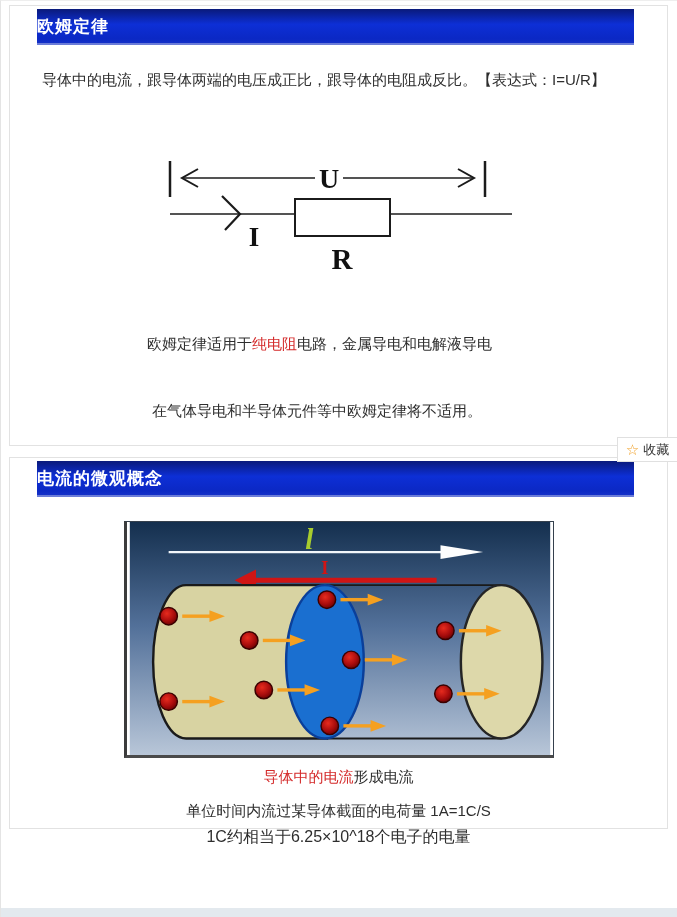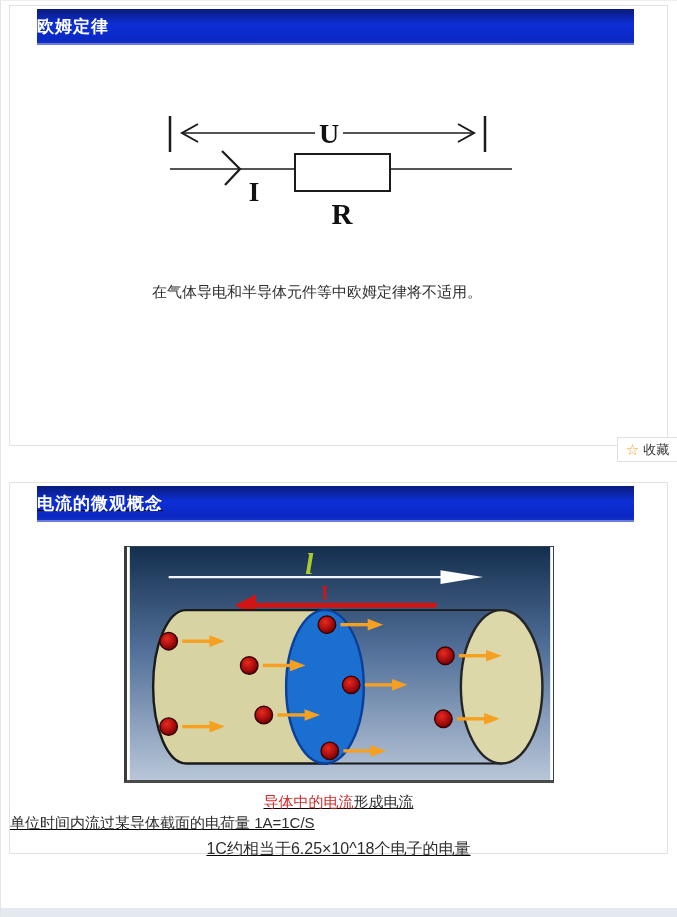--- a/index.html
+++ b/index.html
@@ -7,21 +7,21 @@
   body { font-family:"Liberation Sans","DejaVu Sans",sans-serif; }
   .page {
     position:relative; width:677px; height:917px; background:#fff;
     overflow:hidden; border-left:1px solid #e4e4e4; border-top:1px solid #eee;
   }
   .card {
     position:absolute; left:8px; width:659px; background:#fff;
     border:1px solid #e2e2e2;
   }
   .card1 { top:4px; height:441px; }
-  .card2 { top:481px; height:372px;text-decoration:underline; }
+  .card2 { top:456px; height:372px; }
   .card-header {
     margin:3px 33px 0 27px; height:36px; line-height:36px;
     color:#fff; font-size:17px; font-weight:bold;
     letter-spacing:1px;
     background:linear-gradient(180deg,#0a1a7a 0%,#0d2fd6 45%,#0b28c4 88%,#1430c8 100%);
     border-bottom:2px solid #6b7cd8;
   }
   .p-body { font-size:15px; color:#2e2e2e; line-height:21px; }
   .card1 .intro { margin:24px 20px 0 32px; }
   .diagram-wrap { margin:61px 0 0 142px; }
@@ -34,37 +34,38 @@
     display:flex; align-items:center; justify-content:center; gap:4px;
     font-size:13px; color:#333; cursor:pointer; z-index:5;
     font-family:"Liberation Sans","DejaVu Sans",sans-serif;
   }
   .fav-btn .star { color:#f0a028; font-size:15px; line-height:1; }
   .fig-svg {
     display:block; margin:24px 0 0 114px;
     border:1px solid #35404d; border-left:3px solid #3c3c3c; border-bottom:3px solid #4a4a4a;
   }
   .card2 .caption { margin-top:8px; text-align:center; font-size:15px; }
-  .card2 .line1 { text-align:left; }
+  .card2 .line1 { margin-top:13px; text-align:center; }
   .card2 .line2 { margin-top:17px; text-align:center; }
   .card2 .line3 { margin-top:5px; text-align:center; font-size:16px; }
   .bottom-strip {
     position:absolute; left:0; top:907px; width:677px; height:10px;
     background:#e3e9ee;
   }
   .serif-label { font-family:"Liberation Serif","DejaVu Serif",serif; }
 </style>
 </head>
 <body>
 
 <div class="page">
 
   <div class="card card1">
     <div class="card-header">欧姆定律</div>
 
+    <p class="p-body intro">导体中的电流，跟导体两端的电压成正比，跟导体的电阻成反比。【表达式：I=U/R】</p>
 
     <div class="diagram-wrap">
       <svg width="370" height="125" viewBox="0 0 370 125">
 
         <line x1="18" y1="10" x2="18" y2="46" stroke="#1b1b1b" stroke-width="2.5"></line>
         <line x1="333" y1="10" x2="333" y2="46" stroke="#1b1b1b" stroke-width="2.5"></line>
 
         <line x1="30" y1="27" x2="322" y2="27" stroke="#1b1b1b" stroke-width="1.6"></line>
         <polyline points="46,18 30,27 46,36" fill="none" stroke="#1b1b1b" stroke-width="2"></polyline>
         <polyline points="306,18 322,27 306,36" fill="none" stroke="#1b1b1b" stroke-width="2"></polyline>
@@ -73,20 +74,21 @@
 
         <line x1="18" y1="63" x2="360" y2="63" stroke="#1b1b1b" stroke-width="1.6"></line>
         <polyline points="70,45 88,63 73,79" fill="none" stroke="#1b1b1b" stroke-width="2.2"></polyline>
         <text x="102" y="95" text-anchor="middle" class="serif-label" font-size="27" font-weight="bold" fill="#111">I</text>
 
         <rect x="143" y="48" width="95" height="37" fill="#fff" stroke="#1b1b1b" stroke-width="2"></rect>
         <text x="190" y="118" text-anchor="middle" class="serif-label" font-size="29" font-weight="bold" fill="#111">R</text>
       </svg>
     </div>
 
+    <p class="p-body note1"><span>欧姆定律适用于</span><span class="red">纯电阻</span><span>电路，金属导电和电解液导电</span></p>
 
     <p class="p-body note2">在气体导电和半导体元件等中欧姆定律将不适用。</p>
   </div>
 
   <button class="fav-btn">
     <span class="star">☆</span>
     <span>收藏</span>
   </button>
 
   <div class="card card2">

